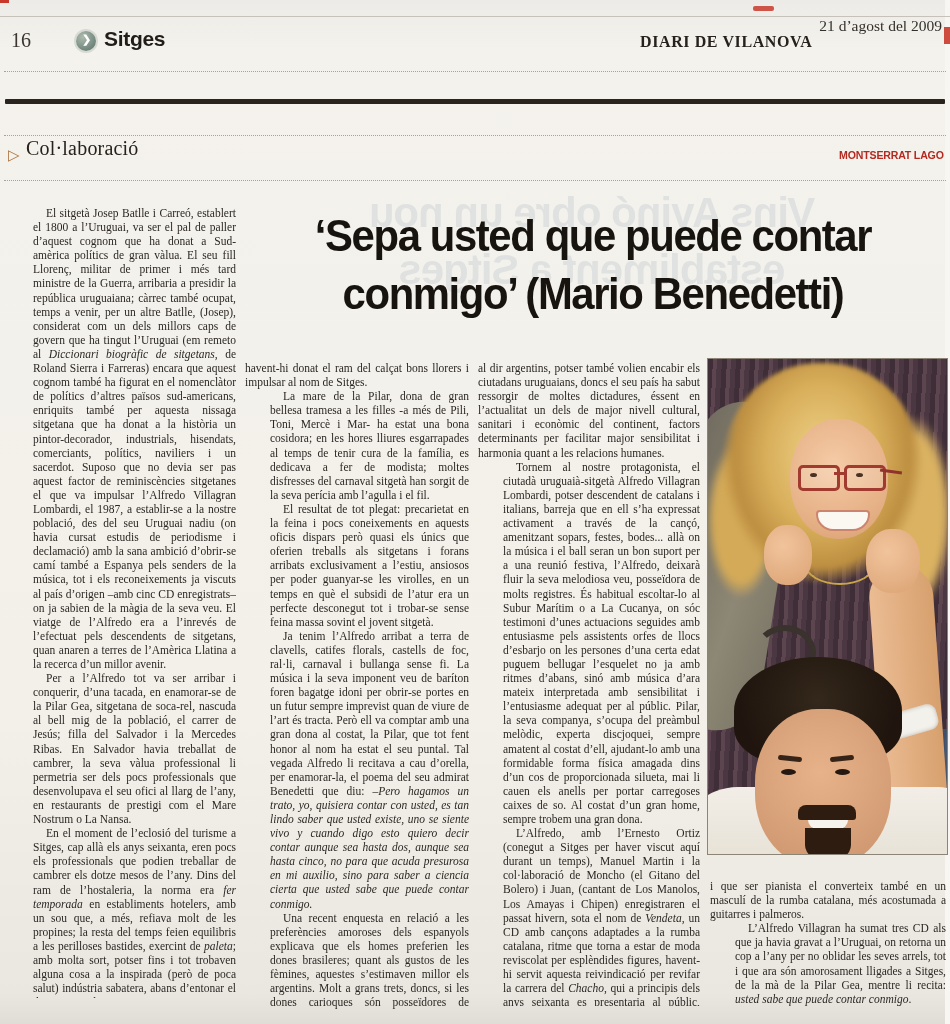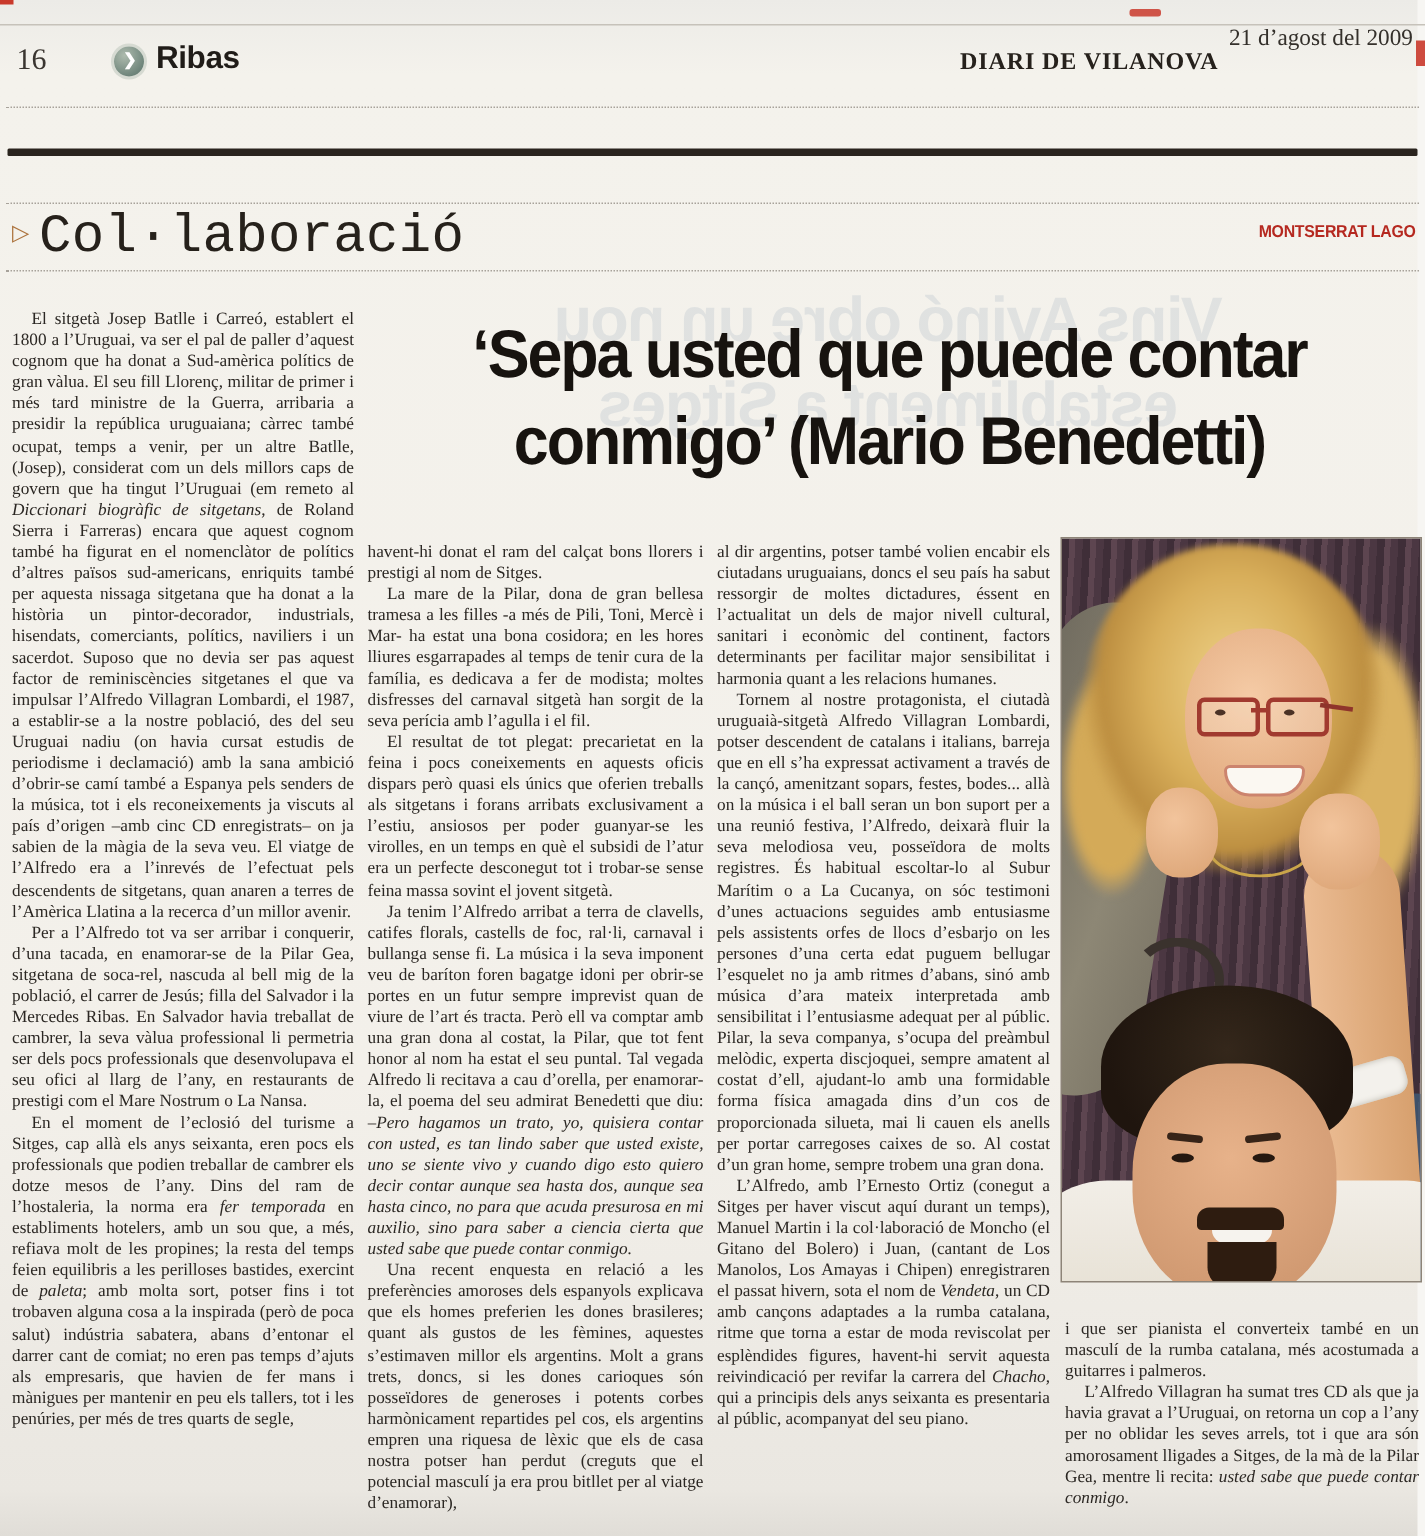--- a/index.html
+++ b/index.html
@@ -15,37 +15,37 @@
   .circle-icon .chev{position:absolute;left:6px;top:2px;font-size:11px;color:#fff;font-family:"Liberation Sans",sans-serif;font-weight:bold;}
   .section-name{position:absolute;left:104px;top:27px;font-family:"Liberation Sans","DejaVu Sans",sans-serif;
     font-weight:bold;font-size:21px;letter-spacing:-.3px;color:#201c18;}
   .masthead{position:absolute;left:640px;top:33px;font-weight:bold;font-size:16px;letter-spacing:.6px;color:#26211c;}
   .pdate{position:absolute;right:8px;top:17px;font-size:15.5px;color:#34302b;}
   .dotted{position:absolute;left:4px;width:942px;border-top:1px dotted #a7a29a;height:0;}
   .d1{top:71px}.d2{top:135px}.d3{top:180px}
   .thickrule{position:absolute;left:5px;top:99px;width:940px;height:5px;background:#2a241e;border-radius:1px;}
   
   .tri{position:absolute;left:8px;top:146px;font-size:15px;color:#ad743f;}
-  .seclabel{position:absolute;left:26px;top:137px;font-size:36px;color:#26211b;letter-spacing:.2px;font-family:Liberation Mono, monospace;}
+  .seclabel{position:absolute;left:26px;top:137px;font-size:20px;color:#26211b;letter-spacing:.2px;}
   .author{position:absolute;right:6px;top:149px;font-family:"Liberation Sans","DejaVu Sans",sans-serif;
     font-weight:bold;font-size:11.5px;letter-spacing:-.2px;color:#b5281f;transform:scaleX(.92);transform-origin:right;}
   
   .ghost{position:absolute;left:245px;top:184px;width:695px;text-align:center;transform:scaleX(-1);
     font-family:"Liberation Sans",sans-serif;font-weight:bold;font-size:42px;line-height:57px;
     color:#7d95ad;opacity:.16;letter-spacing:-1px;z-index:1;}
   .ghost span{display:block;}
   
   .headline{position:absolute;left:240px;top:207px;width:706px;margin:0;z-index:2;
     font-family:"Liberation Sans","DejaVu Sans",sans-serif;font-weight:bold;font-size:45px;line-height:58px;
     letter-spacing:-1.5px;text-align:center;color:#17130f;transform:scaleX(.93);transform-origin:center;}
   .headline span{display:block;}
   
   .col{position:absolute;font-size:11.5px;line-height:14.1px;text-align:justify;overflow:hidden;z-index:2;}
   .col p{margin:0;}
-  .col p.ind{text-indent:13px;}
+  .col p.ind{text-indent:13px;margin-left:25px;}
   .c1{left:8px;top:206px;width:228px;height:792px;}
   .c2{left:245px;top:361px;width:224px;height:650px;}
   .c3{left:478px;top:361px;width:222px;height:645px;}
   .c4{left:710px;top:879px;width:236px;height:132px;}
   
   .photo{position:absolute;left:707px;top:358px;width:239px;height:495px;overflow:hidden;z-index:2;
     border:1px solid #8d8479;filter:saturate(1.05) blur(.3px);
     background:repeating-linear-gradient(93deg,#3e2e38 0 5px,#5c4550 5px 9px,#4a3742 9px 14px);}
   .photo *{position:absolute;}
   .p-sleeve{left:-28px;top:42px;width:100px;height:330px;border-radius:45px;transform:rotate(9deg);
@@ -97,21 +97,21 @@
 <body>
 
 <div class="page">
   <div class="edge-r"></div>
   <div class="topline"></div>
 
   <span class="pagenum">16</span>
   <span class="circle-icon">
       <span class="chev">❯</span>
     </span>
-  <span class="section-name">Ribas</span>
+  <span class="section-name">Sitges</span>
   <span class="masthead">DIARI DE VILANOVA</span>
   <span class="pdate">21 d’agost del 2009</span>
 
   <div class="dotted d1"></div>
   <div class="thickrule"></div>
   <div class="dotted d2"></div>
 
   <span class="tri">▷</span>
   <span class="seclabel">Col·laboració</span>
   <span class="author">MONTSERRAT LAGO</span>
@@ -126,21 +126,21 @@
     <span>‘Sepa usted que puede contar</span>
     <span>conmigo’ (Mario Benedetti)</span>
   </h1>
 
   <div class="col c1">
       <p class="ind">El sitgetà Josep Batlle i Carreó, establert el  1800 a l’Uruguai, va ser el pal de paller d’aquest cognom que ha donat a Sud-amèrica polítics de gran vàlua. El seu fill Llorenç, militar de primer i més tard ministre de la Guerra, arribaria a presidir la república uruguaiana; càrrec també ocupat, temps a venir, per un altre Batlle, (Josep), considerat com un dels millors caps de govern que ha tingut l’Uruguai (em remeto al <i>Diccionari biogràfic de sitgetans</i>, de Roland Sierra i Farreras) encara que aquest cognom també ha figurat en el nomenclàtor de polítics  d’altres països sud-americans, enriquits  també per aquesta nissaga sitgetana que ha donat a  la història un pintor-decorador, industrials, hisendats, comerciants, polítics, naviliers i un sacerdot. Suposo que no devia ser pas aquest factor de reminiscències sitgetanes el que va impulsar l’Alfredo Villagran Lombardi, el 1987, a establir-se a la nostre població, des del seu Uruguai nadiu (on havia cursat estudis de periodisme i declamació) amb la sana ambició d’obrir-se camí també a Espanya pels senders de la música, tot i els reconeixements ja viscuts al país d’origen –amb cinc CD enregistrats– on ja sabien de la màgia de la seva veu. El viatge de l’Alfredo era a l’inrevés de l’efectuat pels descendents de sitgetans, quan anaren a terres de l’Amèrica Llatina a la recerca d’un millor avenir.</p>
       <p class="ind">Per a l’Alfredo tot va ser arribar i conquerir, d’una tacada, en  enamorar-se de la Pilar Gea, sitgetana de soca-rel, nascuda al bell mig de la població, el carrer de Jesús; filla del Salvador i la  Mercedes Ribas. En Salvador havia treballat de cambrer, la seva vàlua professional li permetria ser dels pocs professionals que desenvolupava el seu ofici al llarg de l’any, en restaurants de prestigi com el Mare Nostrum o La Nansa.</p>
       <p class="ind">En el moment de l’eclosió del turisme a Sitges, cap allà els anys seixanta, eren pocs els professionals que podien treballar de cambrer els dotze mesos de l’any. Dins del ram de l’hostaleria, la norma  era <i>fer temporada</i> en establiments hotelers, amb un sou que, a més, refiava molt de les propines; la resta del temps feien equilibris a les perilloses bastides, exercint de <i>paleta</i>; amb molta  sort, potser fins i tot trobaven alguna cosa a la inspirada (però de poca salut) indústria sabatera, abans d’entonar el darrer cant de comiat; no eren pas temps d’ajuts als empresaris, que havien de fer mans i mànigues per mantenir en peu els tallers, tot i les penúries, per més de tres quarts de segle,</p>
     </div>
   <div class="col c2">
-      <p class="">havent-hi donat el ram del calçat  bons llorers i prestigi al nom de Sitges.</p>
+      <p class="">havent-hi donat el ram del calçat  bons llorers i impulsar al nom de Sitges.</p>
       <p class="ind">La mare de la Pilar, dona de gran bellesa tramesa a les filles -a més de Pili, Toni, Mercè i Mar- ha estat una bona cosidora; en les hores lliures esgarrapades al temps de tenir cura de la família, es dedicava a fer de modista; moltes disfresses del carnaval sitgetà han sorgit de la seva perícia amb l’agulla i el fil.</p>
       <p class="ind">El resultat de tot plegat: precarietat en la feina i pocs coneixements en aquests oficis dispars però quasi els únics que oferien treballs als sitgetans i  forans arribats exclusivament a l’estiu, ansiosos per poder guanyar-se les virolles, en un temps en què el subsidi de l’atur era un perfecte desconegut tot i trobar-se sense feina massa sovint el jovent sitgetà.</p>
       <p class="ind">Ja tenim  l’Alfredo arribat a terra de clavells, catifes florals, castells de foc, ral·li, carnaval i bullanga sense fi. La música i la seva imponent veu de baríton foren bagatge idoni per obrir-se portes en un futur sempre imprevist quan de viure de l’art és tracta. Però ell va comptar amb una gran dona al costat, la Pilar, que tot fent honor al nom ha estat el seu puntal. Tal vegada Alfredo li recitava a cau d’orella, per enamorar-la, el poema del seu admirat Benedetti que diu: –<i>Pero hagamos un trato, yo, quisiera contar con usted, es tan lindo saber que usted existe, uno se siente vivo y cuando digo esto quiero decir contar aunque sea hasta dos, aunque sea hasta cinco, no para que acuda presurosa en mi auxilio, sino para saber a ciencia cierta que usted sabe que puede contar conmigo.</i></p>
       <p class="ind">Una recent enquesta en relació a les preferències amoroses dels espanyols explicava que els homes preferien les dones brasileres; quant als gustos de les fèmines, aquestes s’estimaven millor els argentins. Molt a grans trets, doncs, si les dones carioques són posseïdores de generoses i potents corbes harmònicament repartides pel cos, els argentins empren una riquesa de lèxic que els de casa nostra potser han perdut (creguts que el potencial masculí ja era prou bitllet per al  viatge d’enamorar),</p>
     </div>
   <div class="col c3">
       <p class="">al dir argentins, potser també volien encabir els ciutadans uruguaians, doncs el seu país ha sabut ressorgir de moltes dictadures, éssent en l’actualitat un dels de major nivell cultural, sanitari i econòmic del continent, factors determinants per facilitar major sensibilitat i harmonia quant a les relacions humanes.</p>
       <p class="ind">Tornem al nostre protagonista, el ciutadà uruguaià-sitgetà Alfredo Villagran Lombardi, potser descendent de catalans i italians, barreja que en ell s’ha expressat activament a través de la cançó, amenitzant sopars, festes, bodes... allà on la música i el ball seran un bon suport per a una reunió festiva, l’Alfredo, deixarà fluir la seva melodiosa  veu, posseïdora de molts registres.  És habitual escoltar-lo al Subur Marítim o a La Cucanya, on sóc testimoni d’unes actuacions seguides  amb entusiasme pels assistents orfes de llocs d’esbarjo on les persones d’una certa edat puguem bellugar l’esquelet no ja amb ritmes d’abans, sinó amb música d’ara mateix interpretada amb sensibilitat i l’entusiasme adequat per al públic. Pilar, la seva companya, s’ocupa del preàmbul melòdic, experta discjoquei, sempre amatent al costat d’ell, ajudant-lo amb una formidable forma física amagada dins d’un cos de proporcionada silueta, mai li cauen els anells per portar carregoses caixes de so. Al costat d’un gran home, sempre trobem una gran dona.</p>
       <p class="ind">L’Alfredo, amb l’Ernesto Ortiz (conegut a Sitges per haver viscut aquí durant un temps), Manuel Martin i la col·laboració de Moncho (el Gitano del Bolero) i Juan, (cantant de Los Manolos, Los Amayas i Chipen) enregistraren el passat hivern, sota el nom de <i>Vendeta</i>, un CD amb cançons adaptades a la rumba catalana, ritme que torna a estar de moda reviscolat per esplèndides figures, havent-hi servit aquesta reivindicació per revifar la carrera del <i>Chacho</i>, qui a principis dels anys seixanta es presentaria al públic, acompanyat del seu piano.</p>
     </div>

